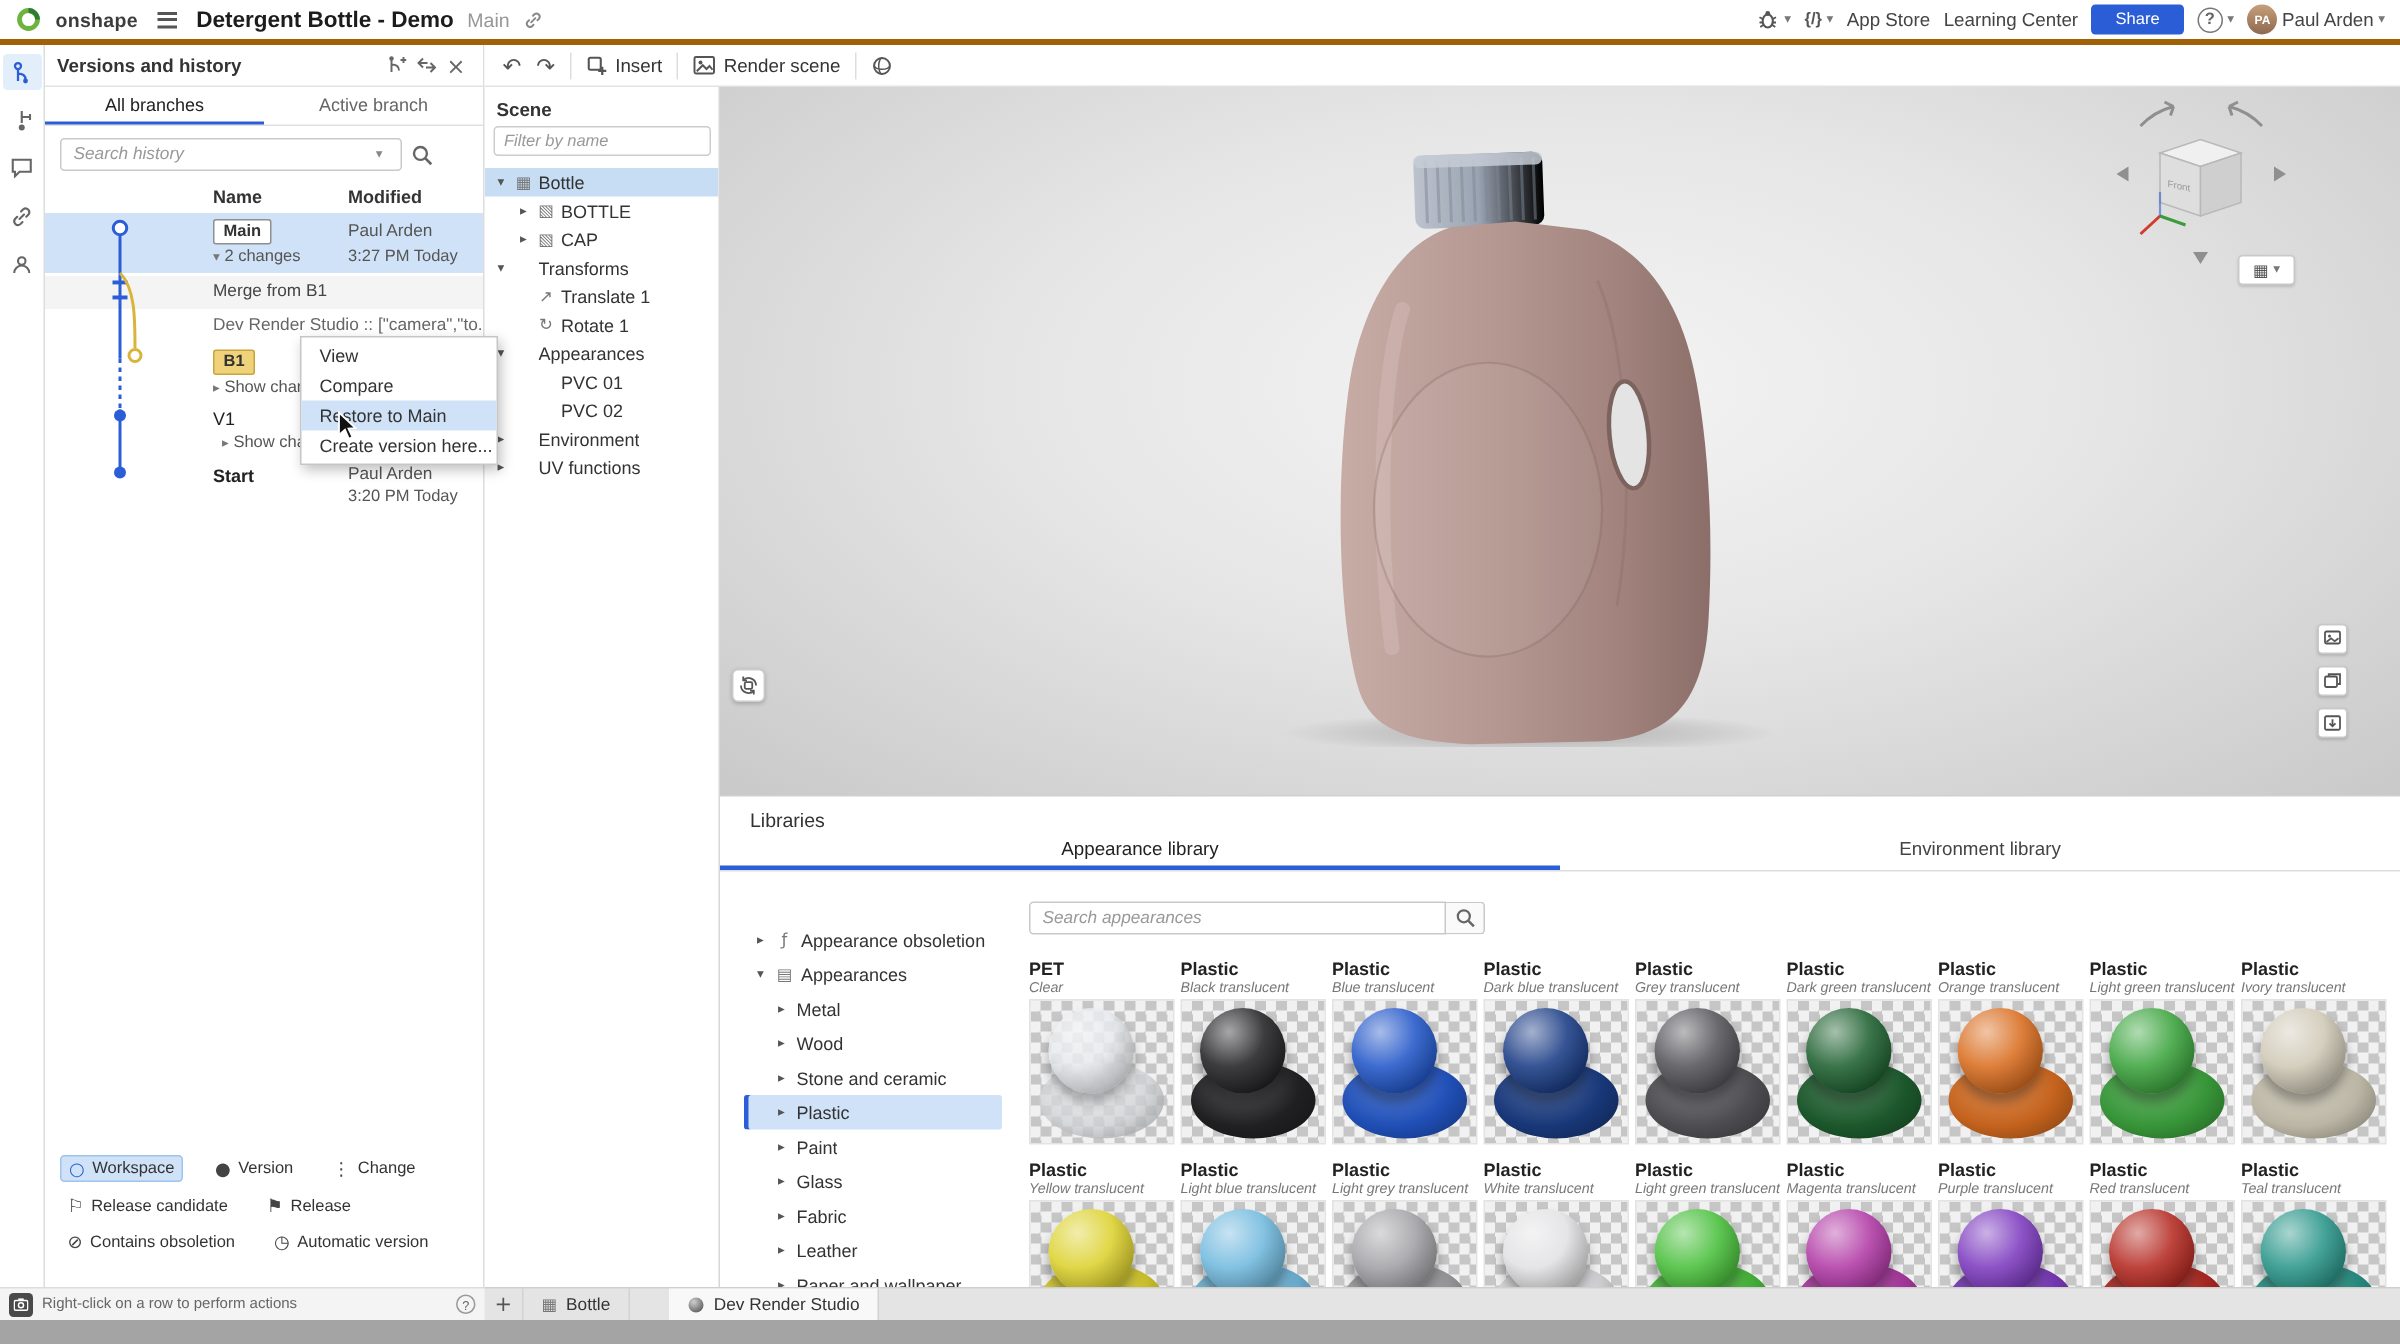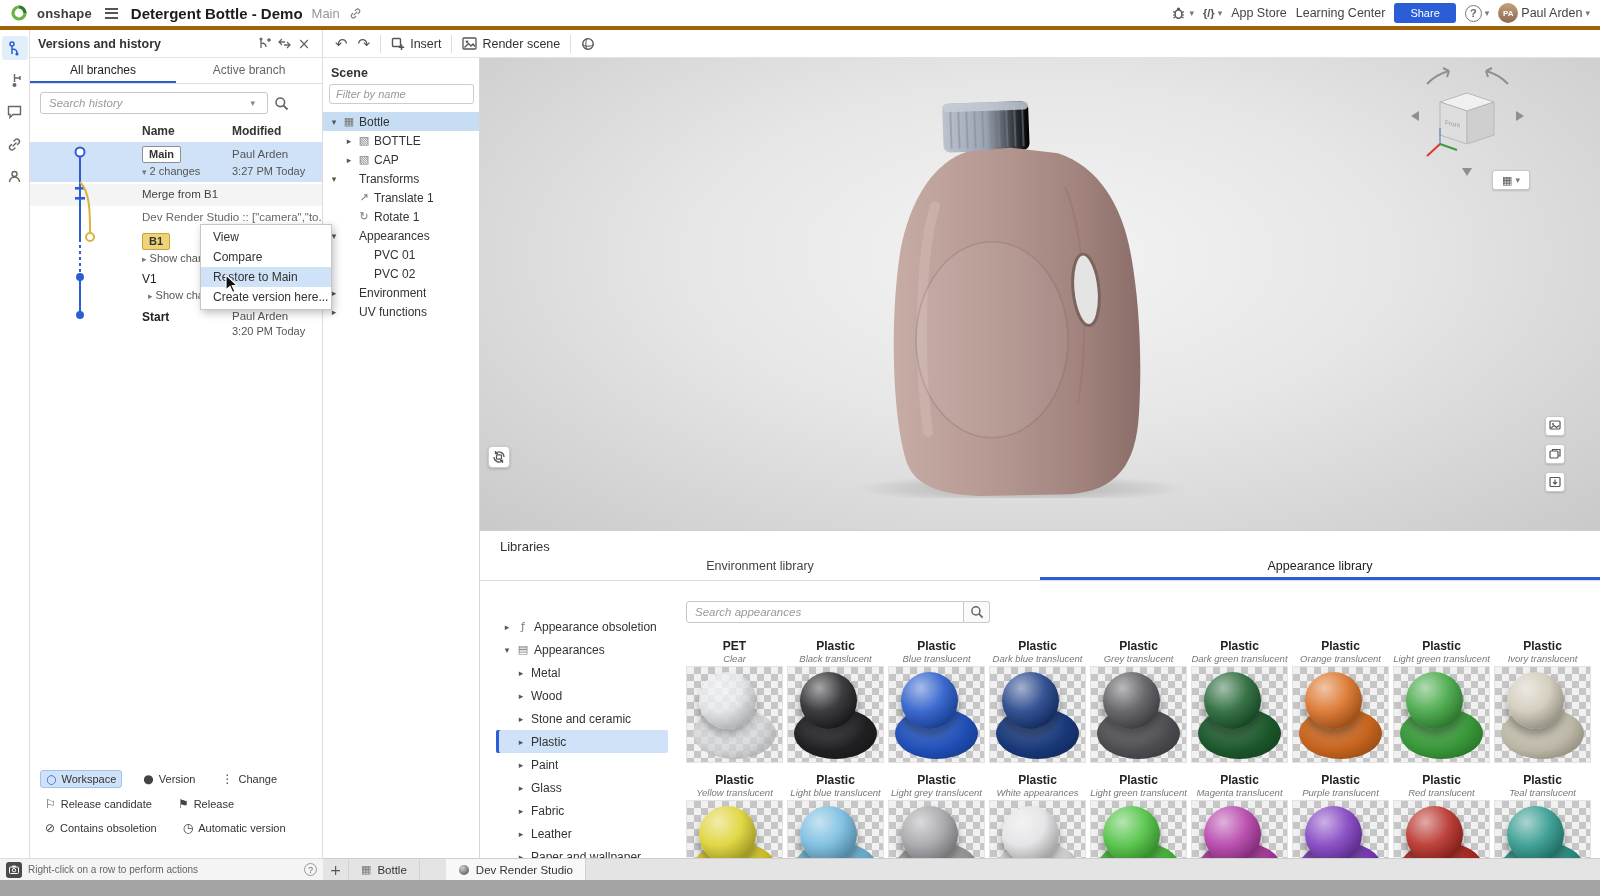--- a/index.html
+++ b/index.html
@@ -93,21 +93,21 @@
 .lib-tabs{position:absolute;left:0;top:24px;width:1120px;height:26px;display:flex;border-bottom:1px solid #ddd;}
 .lib-tab{flex:1;display:flex;align-items:center;justify-content:center;font-size:12.5px;color:#444;cursor:pointer;border-bottom:3px solid transparent;}
 .lib-tab.active{border-bottom-color:var(--accent,#2b5ed6);color:#222;}
 .cats{position:absolute;left:16px;top:84px;width:172px;}
 .cat-row{display:flex;align-items:center;height:23px;font-size:12px;color:#333;gap:5px;cursor:pointer;border-radius:2px;}
 .cat-row.sel{background:var(--selection,#cfe2f7);box-shadow:inset 3px 0 0 var(--accent,#2b5ed6);}
 .lib-search{position:absolute;left:206px;top:70px;display:flex;align-items:center;}
 .lib-search input{width:278px;height:22px;border:1px solid #c9c9c9;border-radius:3px 0 0 3px;font-size:11.5px;padding:0 8px;}
 .lib-search .sbtn{width:26px;height:22px;border:1px solid #c9c9c9;border-left:none;border-radius:0 3px 3px 0;background:#fafafa;display:flex;align-items:center;justify-content:center;cursor:pointer;}
 .grid{position:absolute;left:206px;top:108px;display:grid;grid-template-columns:repeat(9,97px);column-gap:4px;row-gap:10px;}
-.tile{cursor:pointer;text-align:center;}
+.tile{cursor:pointer;}
 .tile .nm{font-size:12px;font-weight:bold;color:#222;line-height:14px;}
 .tile .sub{font-size:9.5px;font-style:italic;color:#777;line-height:11px;margin-bottom:2px;white-space:nowrap;overflow:hidden;text-overflow:ellipsis;}
 .checker{position:relative;width:97px;height:97px;background:repeating-conic-gradient(#c6c6c6 0% 25%,#f1f1f1 0% 50%);background-size:14px 14px;border:1px solid #e3e3e3;overflow:hidden;}
 .cup{position:absolute;left:6%;bottom:3%;width:88%;height:54%;border-radius:50%;}
 .ball{position:absolute;left:13%;top:5%;width:60%;height:60%;border-radius:50%;box-shadow:0 6px 8px rgba(0,0,0,.35);}
 
 
 .statusbar{position:absolute;left:0;top:858px;width:323px;height:22px;background:#f4f4f4;border-top:1px solid #ddd;display:flex;align-items:center;padding:0 6px;gap:6px;z-index:22;}
 .statusbar .hint{font-size:10px;color:#666;flex:1;}
 .qmark{width:13px;height:13px;border:1px solid #999;border-radius:50%;font-size:8.5px;color:#666;display:flex;align-items:center;justify-content:center;}
@@ -494,22 +494,22 @@
           <rect x="1" y="1.5" width="10" height="9" rx="1" fill="none" stroke="#555" stroke-width="1.2"></rect>
           <path d="M6 3.5 V8 M4 6.2 L6 8.2 L8 6.2" fill="none" stroke="#555" stroke-width="1.2"></path>
         </svg>
     </span>
   </div>
 </section>
 
 <section class="libs">
   <div class="libs-title">Libraries</div>
   <div class="lib-tabs">
+    <span class="lib-tab active">Appearance library</span>
     <span class="lib-tab">Environment library</span>
-    <span class="lib-tab active">Appearance library</span>
   </div>
   <div class="lib-search">
     <input type="text" placeholder="Search appearances" style="">
     <span class="sbtn">
       <svg width="14" height="14" viewBox="0 0 15 15">
         <circle cx="6.3" cy="6.3" r="4.3" fill="none" stroke="#666" stroke-width="1.6"></circle>
         <path d="M9.6 9.6 L13.5 13.5" stroke="#666" stroke-width="1.8"></path>
       </svg>
     </span>
   </div>
@@ -653,21 +653,21 @@
       <div class="tile">
         <div class="nm">Plastic</div>
         <div class="sub">Light grey translucent</div>
         <div class="checker">
           <div class="cup" style="background: radial-gradient(at 40% 30%, rgb(185, 185, 188), rgb(146, 146, 149) 55%, rgb(89, 89, 91) 100%);"></div>
           <div class="ball" style="background: radial-gradient(circle at 34% 28%, rgb(218, 218, 219), rgb(173, 173, 177) 42%, rgb(117, 117, 120) 78%, rgb(81, 81, 83) 100%);"></div>
         </div>
       </div>
       <div class="tile">
         <div class="nm">Plastic</div>
-        <div class="sub">White appearances</div>
+        <div class="sub">White translucent</div>
         <div class="checker">
           <div class="cup" style="background: radial-gradient(at 40% 30%, rgb(233, 233, 235), rgb(203, 203, 205) 55%, rgb(124, 124, 125) 100%);"></div>
           <div class="ball" style="background: radial-gradient(circle at 34% 28%, rgb(243, 243, 244), rgb(229, 229, 231) 42%, rgb(163, 163, 164) 78%, rgb(113, 113, 114) 100%);"></div>
         </div>
       </div>
       <div class="tile">
         <div class="nm">Plastic</div>
         <div class="sub">Light green translucent</div>
         <div class="checker">
           <div class="cup" style="background: radial-gradient(at 40% 30%, rgb(119, 207, 109), rgb(66, 172, 54) 55%, rgb(40, 105, 33) 100%);"></div>

